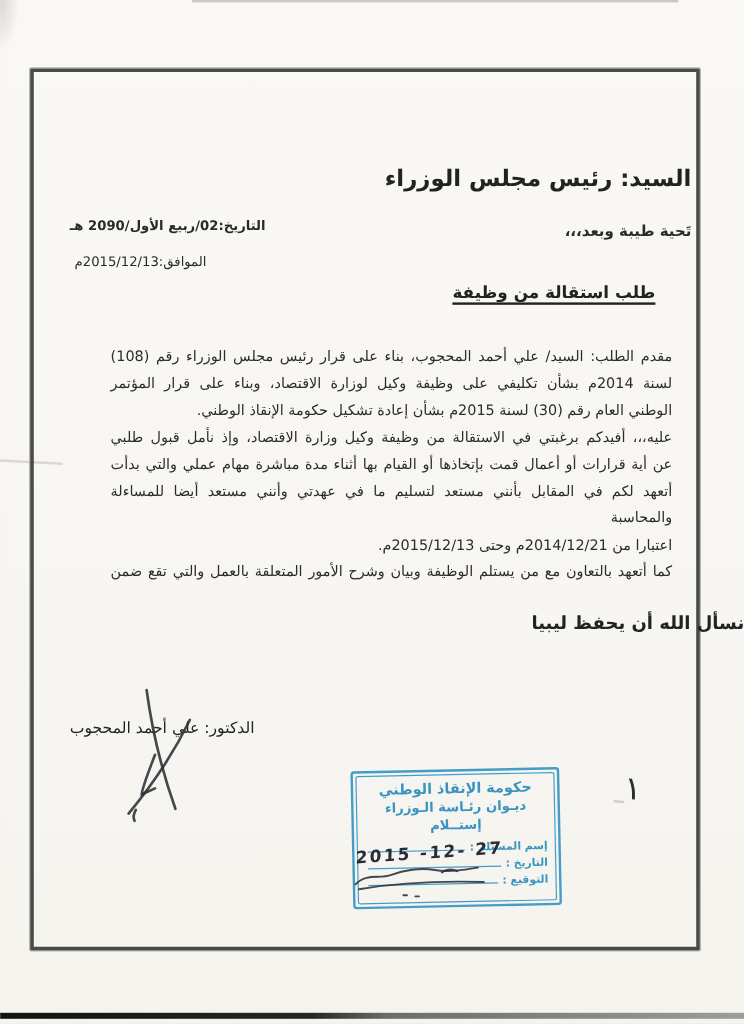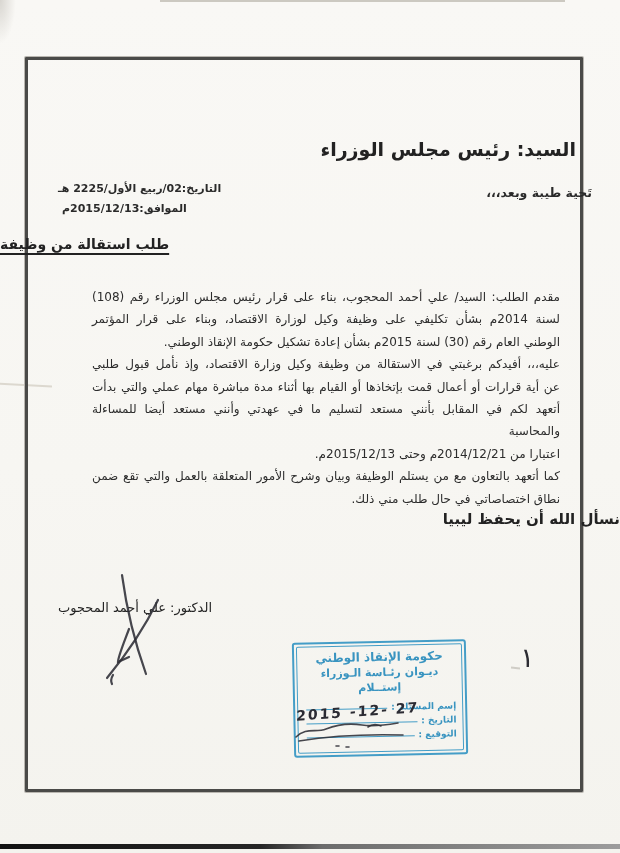--- a/index.html
+++ b/index.html
@@ -21,25 +21,25 @@
   .smudge{position:absolute;top:0;left:0;width:16px;height:44px;
     background:radial-gradient(ellipse at 0 0,#9b968c 0%,rgba(155,150,140,0) 70%);opacity:.35;}
   .crease{position:absolute;top:384px;left:-6px;width:58px;height:2px;background:#dcd8cf;transform:rotate(3deg);}
   
   .frame{
     position:absolute;left:25px;top:57px;width:552px;height:729px;
     border:3px solid #4a4a48;border-radius:1px;
     box-shadow:0 0 0 1px #b9b6b0;
   }
   .recipient{position:absolute;top:138px;right:44px;font-size:19px;font-weight:bold;color:#222;}
-  .greeting{position:absolute;top:185px;right:28px;font-size:12.5px;font-weight:bold;color:#2a2a2a;margin-left:14px;}
+  .greeting{position:absolute;top:185px;right:44px;font-size:12.5px;font-weight:bold;color:#2a2a2a;margin-left:14px;}
   .date-hijri{position:absolute;top:182px;left:58px;font-size:11px;font-weight:bold;color:#2a2a2a;direction:rtl;}
-  .date-greg{position:absolute;top:202px;left:62px;font-size:11px;font-weight:bold;color:#2a2a2a;direction:rtl;}
+  .date-greg{position:absolute;top:212px;left:62px;font-size:11px;font-weight:normal;color:#2a2a2a;direction:rtl;}
   .subject{
-    position:absolute;top:236px;left:0;width:546px;text-align:left;
+    position:absolute;top:236px;left:0;width:546px;text-align:right;
     font-size:14px;font-weight:bold;color:#222;
     text-decoration:underline;text-underline-offset:4px;text-decoration-thickness:1.5px;
   }
   .body-text{
     position:absolute;top:286px;right:60px;left:56px;
     font-size:12px;line-height:22.4px;color:#2c2c2c;direction:rtl;margin-left:36px;
   }
   .bline{text-align:justify;text-align-last:justify;}
   .bline-end{text-align:right;}
   .closing{
@@ -86,34 +86,33 @@
 
 <div class="page">
 
   <div class="scan-top-line"></div>
   <div class="smudge"></div>
   <div class="crease"></div>
   <div class="frame"></div>
 
   <div class="recipient">السيد: رئيس مجلس الوزراء</div>
   <div class="greeting">تَحية طيبة وبعد،،،</div>
-  <div class="date-hijri">التاريخ:02/ربيع الأول/2225 هـ</div>
+  <div class="date-hijri">التاريخ:02/ربيع الأول/2090 هـ</div>
   <div class="date-greg">الموافق:2015/12/13م</div>
   <div class="subject">طلب استقالة من وظيفة</div>
 
   <div class="body-text">
     <div class="bline">مقدم الطلب: السيد/ علي أحمد المحجوب، بناء على قرار رئيس مجلس الوزراء رقم (108)</div>
     <div class="bline">لسنة 2014م بشأن تكليفي على وظيفة وكيل لوزارة الاقتصاد، وبناء على قرار المؤتمر</div>
     <div class="bline-end">الوطني العام رقم (30) لسنة 2015م بشأن إعادة تشكيل حكومة الإنقاذ الوطني.</div>
     <div class="bline">عليه،،، أفيدكم برغبتي في الاستقالة من وظيفة وكيل وزارة الاقتصاد، وإذ نأمل قبول طلبي</div>
     <div class="bline">عن أية قرارات أو أعمال قمت بإتخاذها أو القيام بها أثناء مدة مباشرة مهام عملي والتي بدأت</div>
     <div class="bline">أتعهد لكم في المقابل بأنني مستعد لتسليم ما في عهدتي وأنني مستعد أيضا للمساءلة والمحاسبة</div>
     <div class="bline-end">اعتبارا من 2014/12/21م وحتى 2015/12/13م.</div>
     <div class="bline">كما أتعهد بالتعاون مع من يستلم الوظيفة وبيان وشرح الأمور المتعلقة بالعمل والتي تقع ضمن</div>
-    <div class="bline-end">نطاق اختصاصاتي في حال طلب مني ذلك.</div>
   </div>
 
   <div class="closing">
     <div>نسأل الله أن يحفظ ليبيا</div>
   </div>
 
   <div class="signatory">الدكتور: علي أحمد المحجوب</div>
 
   <div class="stamp">
     <div class="stamp-inner">

